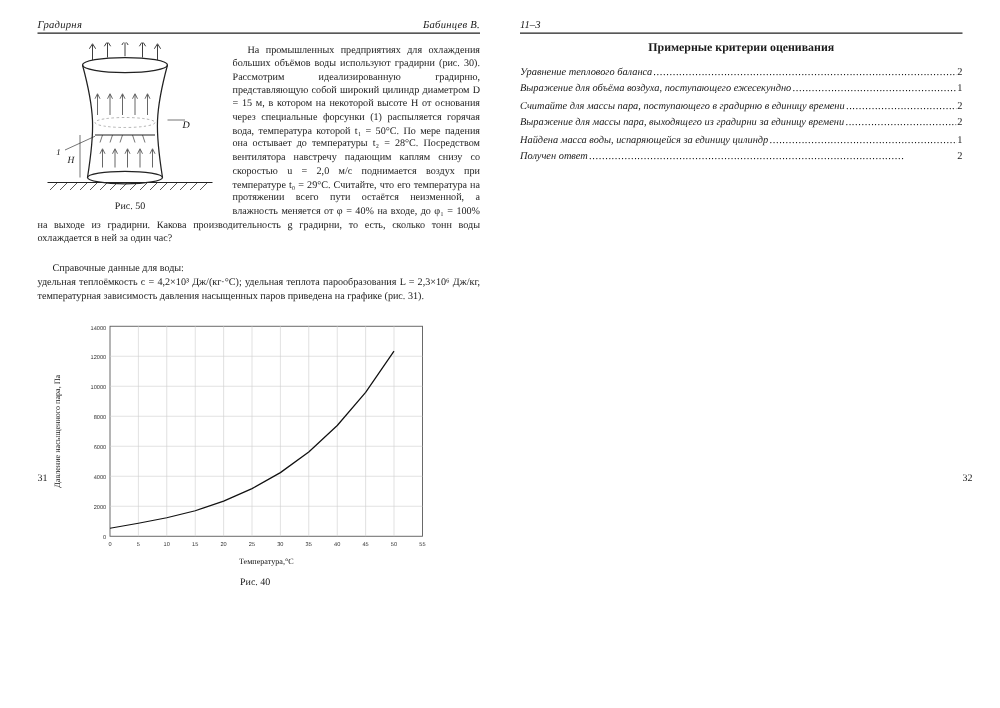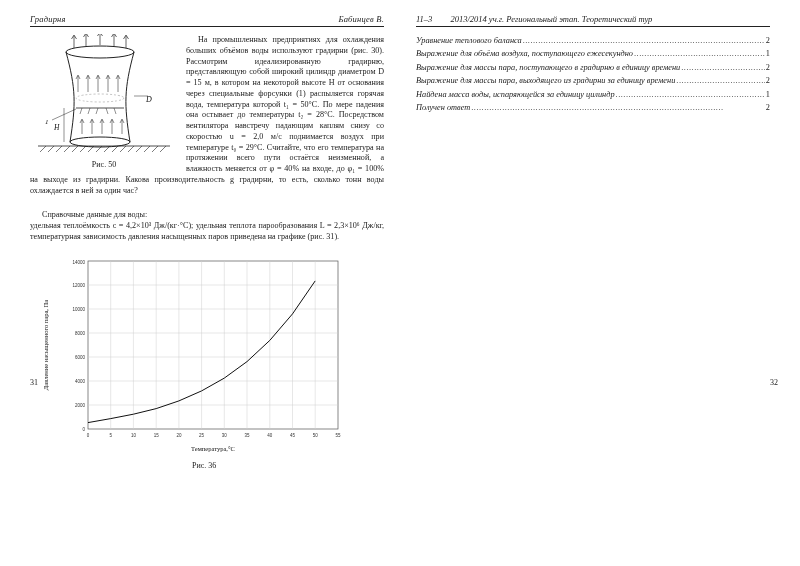--- a/index.html
+++ b/index.html
@@ -322,32 +322,32 @@
             <text x="285.2" y="184">50</text>
             <text x="308" y="184">55</text>
           </g>
 
           <path d="M58,169.6 L80.7,165.6 L103.4,161.2 L126.2,155.6 L148.9,147.9 L171.6,137.9 L194.3,125.1 L217,108.6 L239.8,87.4 L262.5,60.9 L285.2,27.9" fill="none" stroke="#111" stroke-width="1" stroke-linejoin="round"></path>
 
           <text x="18" y="92" font-family="Liberation Serif, serif" font-size="6.5" fill="#111" transform="rotate(-90 18 92)" text-anchor="middle">Давление насыщенного пара, Па</text>
           <text x="183" y="198" font-family="Liberation Serif, serif" font-size="6.5" fill="#111" text-anchor="middle">Температура,°C</text>
         </svg>
       </div>
-      <div class="fig31-caption">Рис. 36</div>
+      <div class="fig31-caption">Рис. 40</div>
 
       <div class="page-number left">31</div>
     </div>
 
     <div class="leaf right">
 
       <div class="rh-right-page">
         <span class="rh-num">11–3</span>
-        <span class="rh-title">2013/2014 уч.г. Региональный этап. Теоретический тур</span>
-      </div>
-
+      </div>
+
+      <div class="crit-title">Примерные критерии оценивания</div>
 
       <div class="crit-list">
 
         <div class="crit-item">
           <div class="crit-row">
             <span class="crit-label">Уравнение теплового баланса</span>
             <span class="crit-dots">..................................................................................................</span>
             <span class="crit-score">2</span>
           </div>
         </div>
@@ -355,21 +355,21 @@
         <div class="crit-item">
           <div class="crit-row">
             <span class="crit-label">Выражение для объёма воздуха, поступающего ежесекундно</span>
             <span class="crit-dots">..................................................................................................</span>
             <span class="crit-score">1</span>
           </div>
         </div>
 
         <div class="crit-item">
           <div class="crit-row">
-            <span class="crit-label">Выражение для массы пара, поступающего в градирню в единицу времени</span>
+            <span class="crit-label">Считайте для массы пара, поступающего в градирню в единицу времени</span>
             <span class="crit-dots">.................................................................................................</span>
             <span class="crit-score">2</span>
           </div>
         </div>
 
         <div class="crit-item">
           <div class="crit-row">
             <span class="crit-label">Выражение для массы пара, выходящего из градирни за единицу времени</span>
             <span class="crit-dots">.................................................................................................</span>
             <span class="crit-score">2</span>

